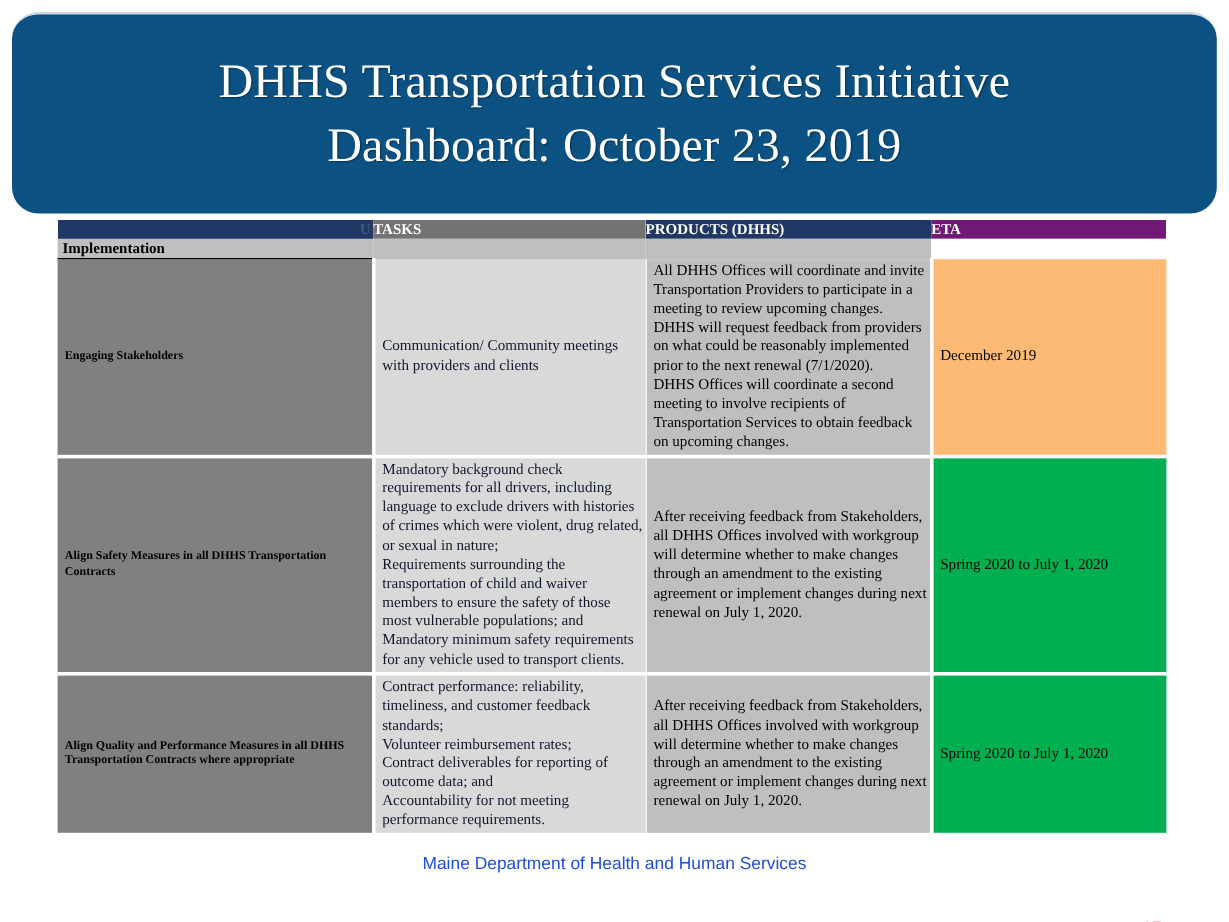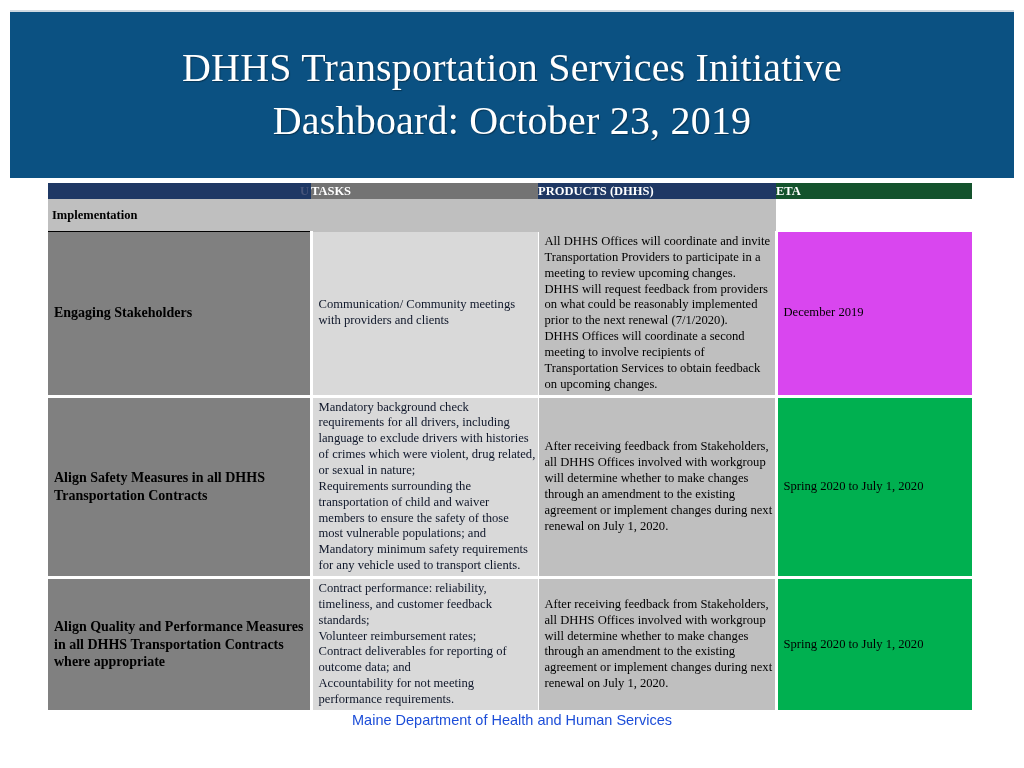--- a/index.html
+++ b/index.html
@@ -84,21 +84,21 @@
     right: 2px;
     bottom: 0px;
     font-size: 12.5px;
     font-weight: bold;
     color: #47557a;
     overflow: hidden;
   }
 
   tr.section-row td {
     background: #bfbfbf;
-    height: 32px;
+    height: 16px;
   }
   tr.section-row td.section-label {
     font-size: 12.5px;
     font-weight: bold;
     color: #000000;
     padding-left: 4px;
     border-bottom: 1px solid #000000;
     background: #bfbfbf;
   }
   tr.section-row td.section-fill {
@@ -108,21 +108,21 @@
   tr.section-row td.section-blank {
     background: #ffffff;
   }
 
   tr.data-row td {
     border-bottom: 3px solid #ffffff;
   }
   td.cat {
     background: #808080;
     color: #000000;
-    font-size: 14px;
+    font-size: 10px;
     font-weight: bold;
     line-height: 1.28;
     padding: 2px 6px 2px 6px;
     border-right: 3px solid #ffffff;
     box-sizing: border-box;
   }
   td.tasks {
     background: #d9d9d9;
     color: #0f172a;
     font-size: 12.6px;
@@ -174,56 +174,56 @@
     width: 110px;
     text-align: center;
     font-family: "Liberation Sans", sans-serif;
     font-size: 15px;
     color: #be185d;
   }
 </style>
 </head>
 <body>
 
-<div class="title-banner" style="background: rgb(11, 81, 130);">
+<div class="title-banner" style="background: rgb(11, 81, 130); border-radius: 22px;">
   <div class="title-text">DHHS Transportation Services Initiative
 Dashboard: October 23, 2019</div>
 </div>
 
 <table class="dash-table">
   <colgroup>
     <col class="c1">
       <col class="c2">
       <col class="c3">
       <col class="c4">
   </colgroup>
   <thead>
     <tr>
       <th class="first" style="background: rgb(31, 56, 100);">
         <span class="ghost">U</span>
       </th>
       <th style="background: #737373;">TASKS</th>
       <th style="background: rgb(31, 56, 100);">PRODUCTS (DHHS)</th>
-      <th style="background: #14532d;">ETA</th>
+      <th style="background: #701a75;">ETA</th>
     </tr>
   </thead>
   <tbody>
     <tr class="section-row">
       <td class="section-label">Implementation</td>
       <td class="section-fill"></td>
       <td class="section-fill"></td>
       <td class="section-blank"></td>
     </tr>
 
     <tr class="data-row">
       <td class="cat">Engaging Stakeholders</td>
       <td class="tasks center-v">Communication/ Community meetings with providers and clients</td>
       <td class="products top-v">All DHHS Offices will coordinate and invite Transportation Providers to participate in a meeting to review upcoming changes. DHHS will request feedback from providers on what could be reasonably implemented prior to the next renewal (7/1/2020).
 DHHS Offices will coordinate a second meeting to involve recipients of Transportation Services to obtain feedback on upcoming changes.</td>
-      <td class="eta" style="background: #d946ef;">December 2019</td>
+      <td class="eta" style="background: #fdba74;">December 2019</td>
     </tr>
 
     <tr class="data-row">
       <td class="cat">Align Safety Measures in all DHHS Transportation Contracts</td>
       <td class="tasks top-v">Mandatory background check requirements for all drivers, including language to exclude drivers with histories of crimes which were violent, drug related, or sexual in nature;
 Requirements surrounding the transportation of child and waiver members to ensure the safety of those most vulnerable populations; and
 Mandatory minimum safety requirements for any vehicle used to transport clients.</td>
       <td class="products center-v">After receiving feedback from Stakeholders, all DHHS Offices involved with workgroup will determine whether to make changes through an amendment to the existing agreement or implement changes during next renewal on July 1, 2020.</td>
       <td class="eta" style="background: rgb(0, 176, 80);">Spring 2020 to July 1, 2020</td>
     </tr>

